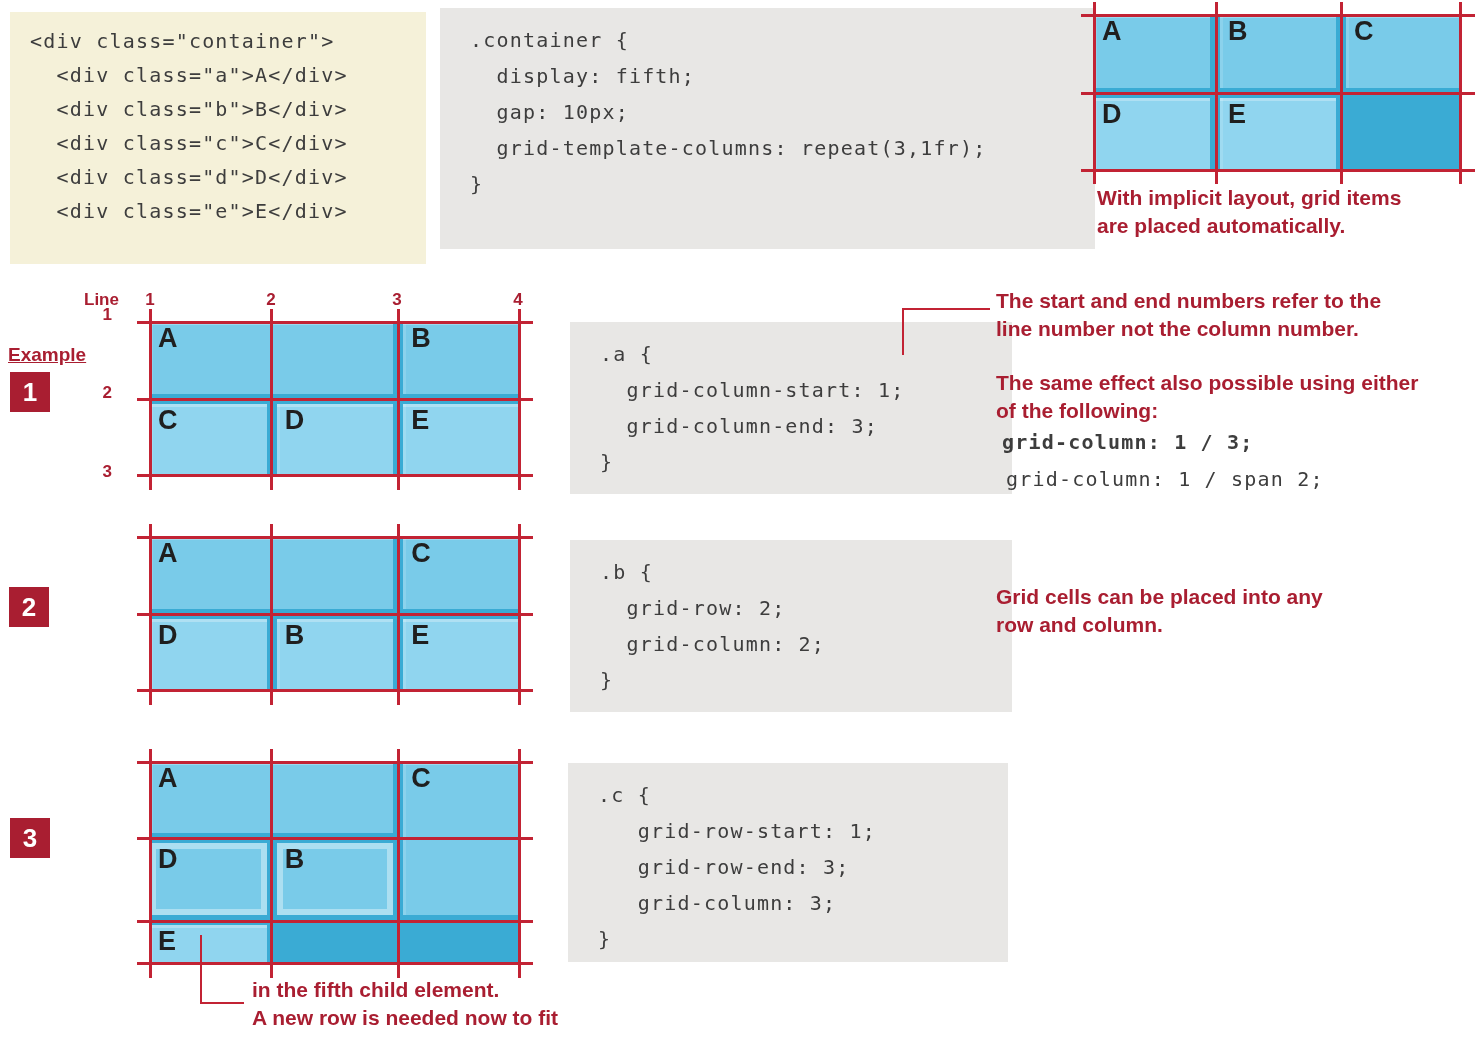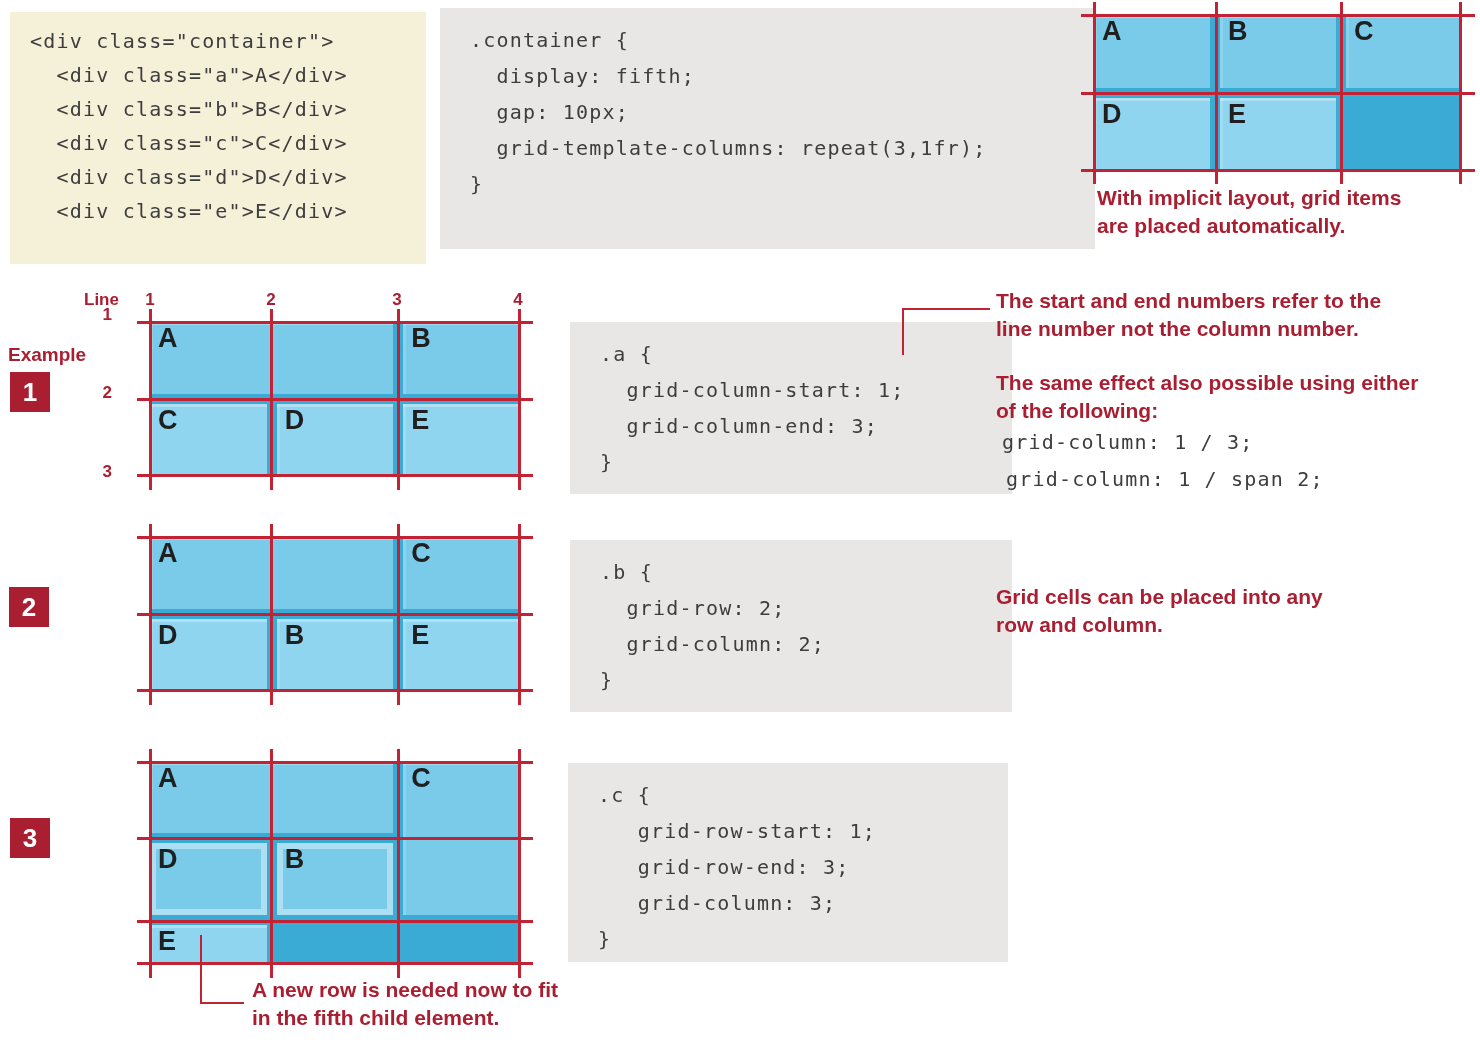--- a/index.html
+++ b/index.html
@@ -99,21 +99,21 @@
 
   <div class="abs rtext rsmall" style="left:84px; top:291px;">Line</div>
   <div class="abs rtext rsmall num" style="left:140px; top:291px;">1</div>
   <div class="abs rtext rsmall num" style="left:261px; top:291px;">2</div>
   <div class="abs rtext rsmall num" style="left:387px; top:291px;">3</div>
   <div class="abs rtext rsmall num" style="left:508px; top:291px;">4</div>
   <div class="abs rtext rsmall rownum" style="left:90px; top:306px;">1</div>
   <div class="abs rtext rsmall rownum" style="left:90px; top:384px;">2</div>
   <div class="abs rtext rsmall rownum" style="left:90px; top:463px;">3</div>
 
-  <div class="abs rtext" style="left:8px; top:344px; font-size:19px;">Example</div>
+  <div class="abs rtext" style="left:8px; top:344px; font-size:19px;text-decoration:underline;">Example</div>
   <div class="abs badge" style="left:10px; top:372px;">1</div>
 
   <div class="diagram" style="left:150px; top:322px; width:370px; height:155px; grid-template-columns:1fr 1fr 1fr; grid-template-rows:72px 73px;">
     <div class="cell med" style="grid-column:1 / 3; grid-row:1;">
         <span class="lt">A</span>
       </div>
     <div class="cell med" style="grid-column:3; grid-row:1;">
         <span class="lt">B</span>
       </div>
     <div class="cell lgt" style="grid-column:1; grid-row:2;">
@@ -144,21 +144,21 @@
   <div class="elbow tl" style="left:902px; top:308px; width:86px; height:45px;"></div>
 
   <div class="abs rtext note" style="left:996px; top:287px; width:470px;">
     <div>The start and end numbers refer to the</div>
     <div>line number not the column number.</div>
   </div>
   <div class="abs rtext note" style="left:996px; top:369px; width:480px;">
     <div>The same effect also possible using either</div>
     <div>of the following:</div>
   </div>
-  <div class="abs monoline" style="left:1002px; top:430px;">grid-column: 1 / 3;</div>
+  <div class="abs monoline" style="left:1002px; top:430px;font-weight:bold;">grid-column: 1 / 3;</div>
   <div class="abs monoline" style="left:1006px; top:467px;">grid-column: 1 / span 2;</div>
 
   <div class="abs badge" style="left:9px; top:587px;">2</div>
 
   <div class="diagram" style="left:150px; top:537px; width:370px; height:155px; grid-template-columns:1fr 1fr 1fr; grid-template-rows:72px 73px;">
     <div class="cell med" style="grid-column:1 / 3; grid-row:1;">
         <span class="lt">A</span>
       </div>
     <div class="cell med" style="grid-column:3; grid-row:1;">
         <span class="lt">C</span>
@@ -225,17 +225,17 @@
     <div class="cl">.c {</div>
     <div class="cl">   grid-row-start: 1;</div>
     <div class="cl">   grid-row-end: 3;</div>
     <div class="cl">   grid-column: 3;</div>
     <div class="cl">}</div>
   </div>
 
   <div class="elbow bl" style="left:200px; top:935px; width:42px; height:67px;"></div>
 
   <div class="abs rtext note" style="left:252px; top:976px; width:420px;">
+    <div>in the fifth child element.</div>
     <div>A new row is needed now to fit</div>
-    <div>in the fifth child element.</div>
   </div>
 
 </div>
 
 </body></html>

